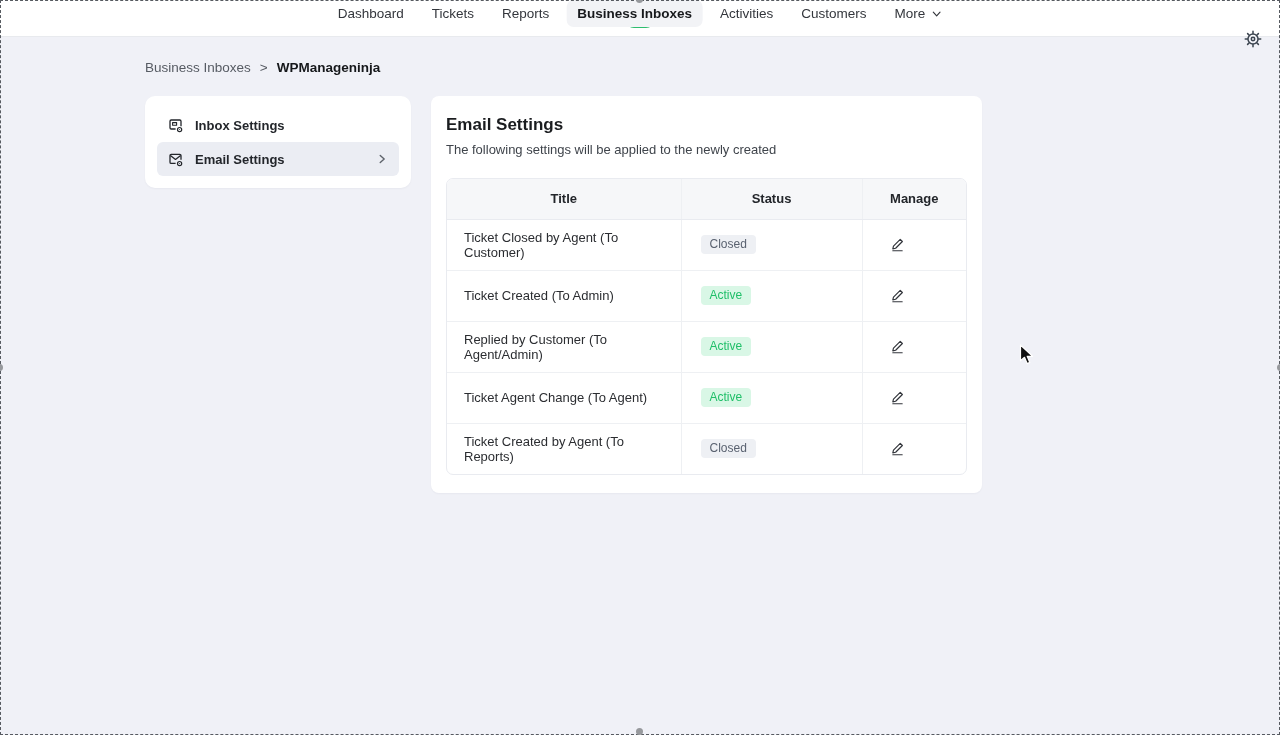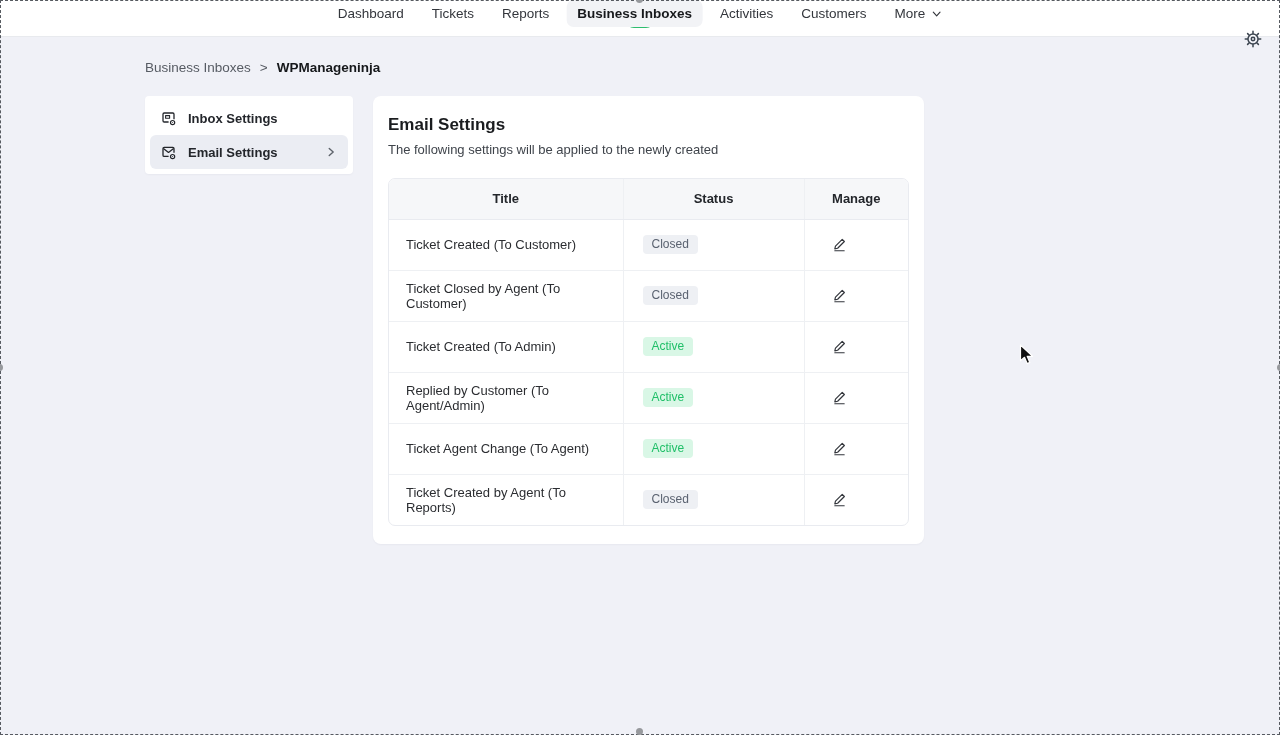--- a/index.html
+++ b/index.html
@@ -36,21 +36,21 @@
   .content { padding: 23px 0 0 145px; }
   .breadcrumb { font-size: 13.5px; display: flex; gap: 9px; align-items: center; }
   .breadcrumb .parent { color: #565b63; cursor: pointer; }
   .breadcrumb .sep { color: #565b63; }
   .breadcrumb .current { color: #16181b; font-weight: 700; }
 
   .layout { display: flex; gap: 20px; margin-top: 21px; align-items: flex-start; }
 
   
   .side-card {
-    width: 208px; background: #ffffff; border-radius: 4px; padding: 5px;
+    width: 266px; background: #ffffff; border-radius: 10px; padding: 12px;
     box-shadow: 0 1px 2px rgba(25,30,50,0.04);
   }
   .side-item {
     display: flex; align-items: center; gap: 11px; padding: 0 10px; height: 34px;
     border-radius: 6px; font-size: 13px; font-weight: 600; color: #23262b; cursor: pointer;
   }
   .side-item.active { background: #ebedf3; }
   .side-item .chev { margin-left: auto; line-height: 0; }
   .side-item .icn { line-height: 0; }
 
@@ -192,32 +192,20 @@
               <col class="c3">
             </colgroup>
           <thead>
             <tr>
               <th>Title</th>
               <th>Status</th>
               <th>Manage</th>
             </tr>
           </thead>
           <tbody>
-  <tr>
-    <td class="c-title"><span>Ticket Created (To Customer)</span></td>
-    <td class="c-status"><span class="badge closed">Closed</span></td>
-    <td class="c-manage">
-      <button class="edit-btn">
-        <svg width="15" height="15" viewBox="0 0 16 16" fill="none" stroke="#33363c" stroke-width="1.25" stroke-linejoin="round">
-          <path d="M10.9 2.5 L13.2 4.8 L6.0 12.0 L3.0 12.7 L3.7 9.7 Z"></path>
-          <path d="M3 14.7 H13" stroke-linecap="round"></path>
-        </svg>
-      </button>
-    </td>
-  </tr>
 
 
   <tr>
     <td class="c-title"><span>Ticket Closed by Agent (To Customer)</span></td>
     <td class="c-status"><span class="badge closed">Closed</span></td>
     <td class="c-manage">
       <button class="edit-btn">
         <svg width="15" height="15" viewBox="0 0 16 16" fill="none" stroke="#33363c" stroke-width="1.25" stroke-linejoin="round">
           <path d="M10.9 2.5 L13.2 4.8 L6.0 12.0 L3.0 12.7 L3.7 9.7 Z"></path>
           <path d="M3 14.7 H13" stroke-linecap="round"></path>

